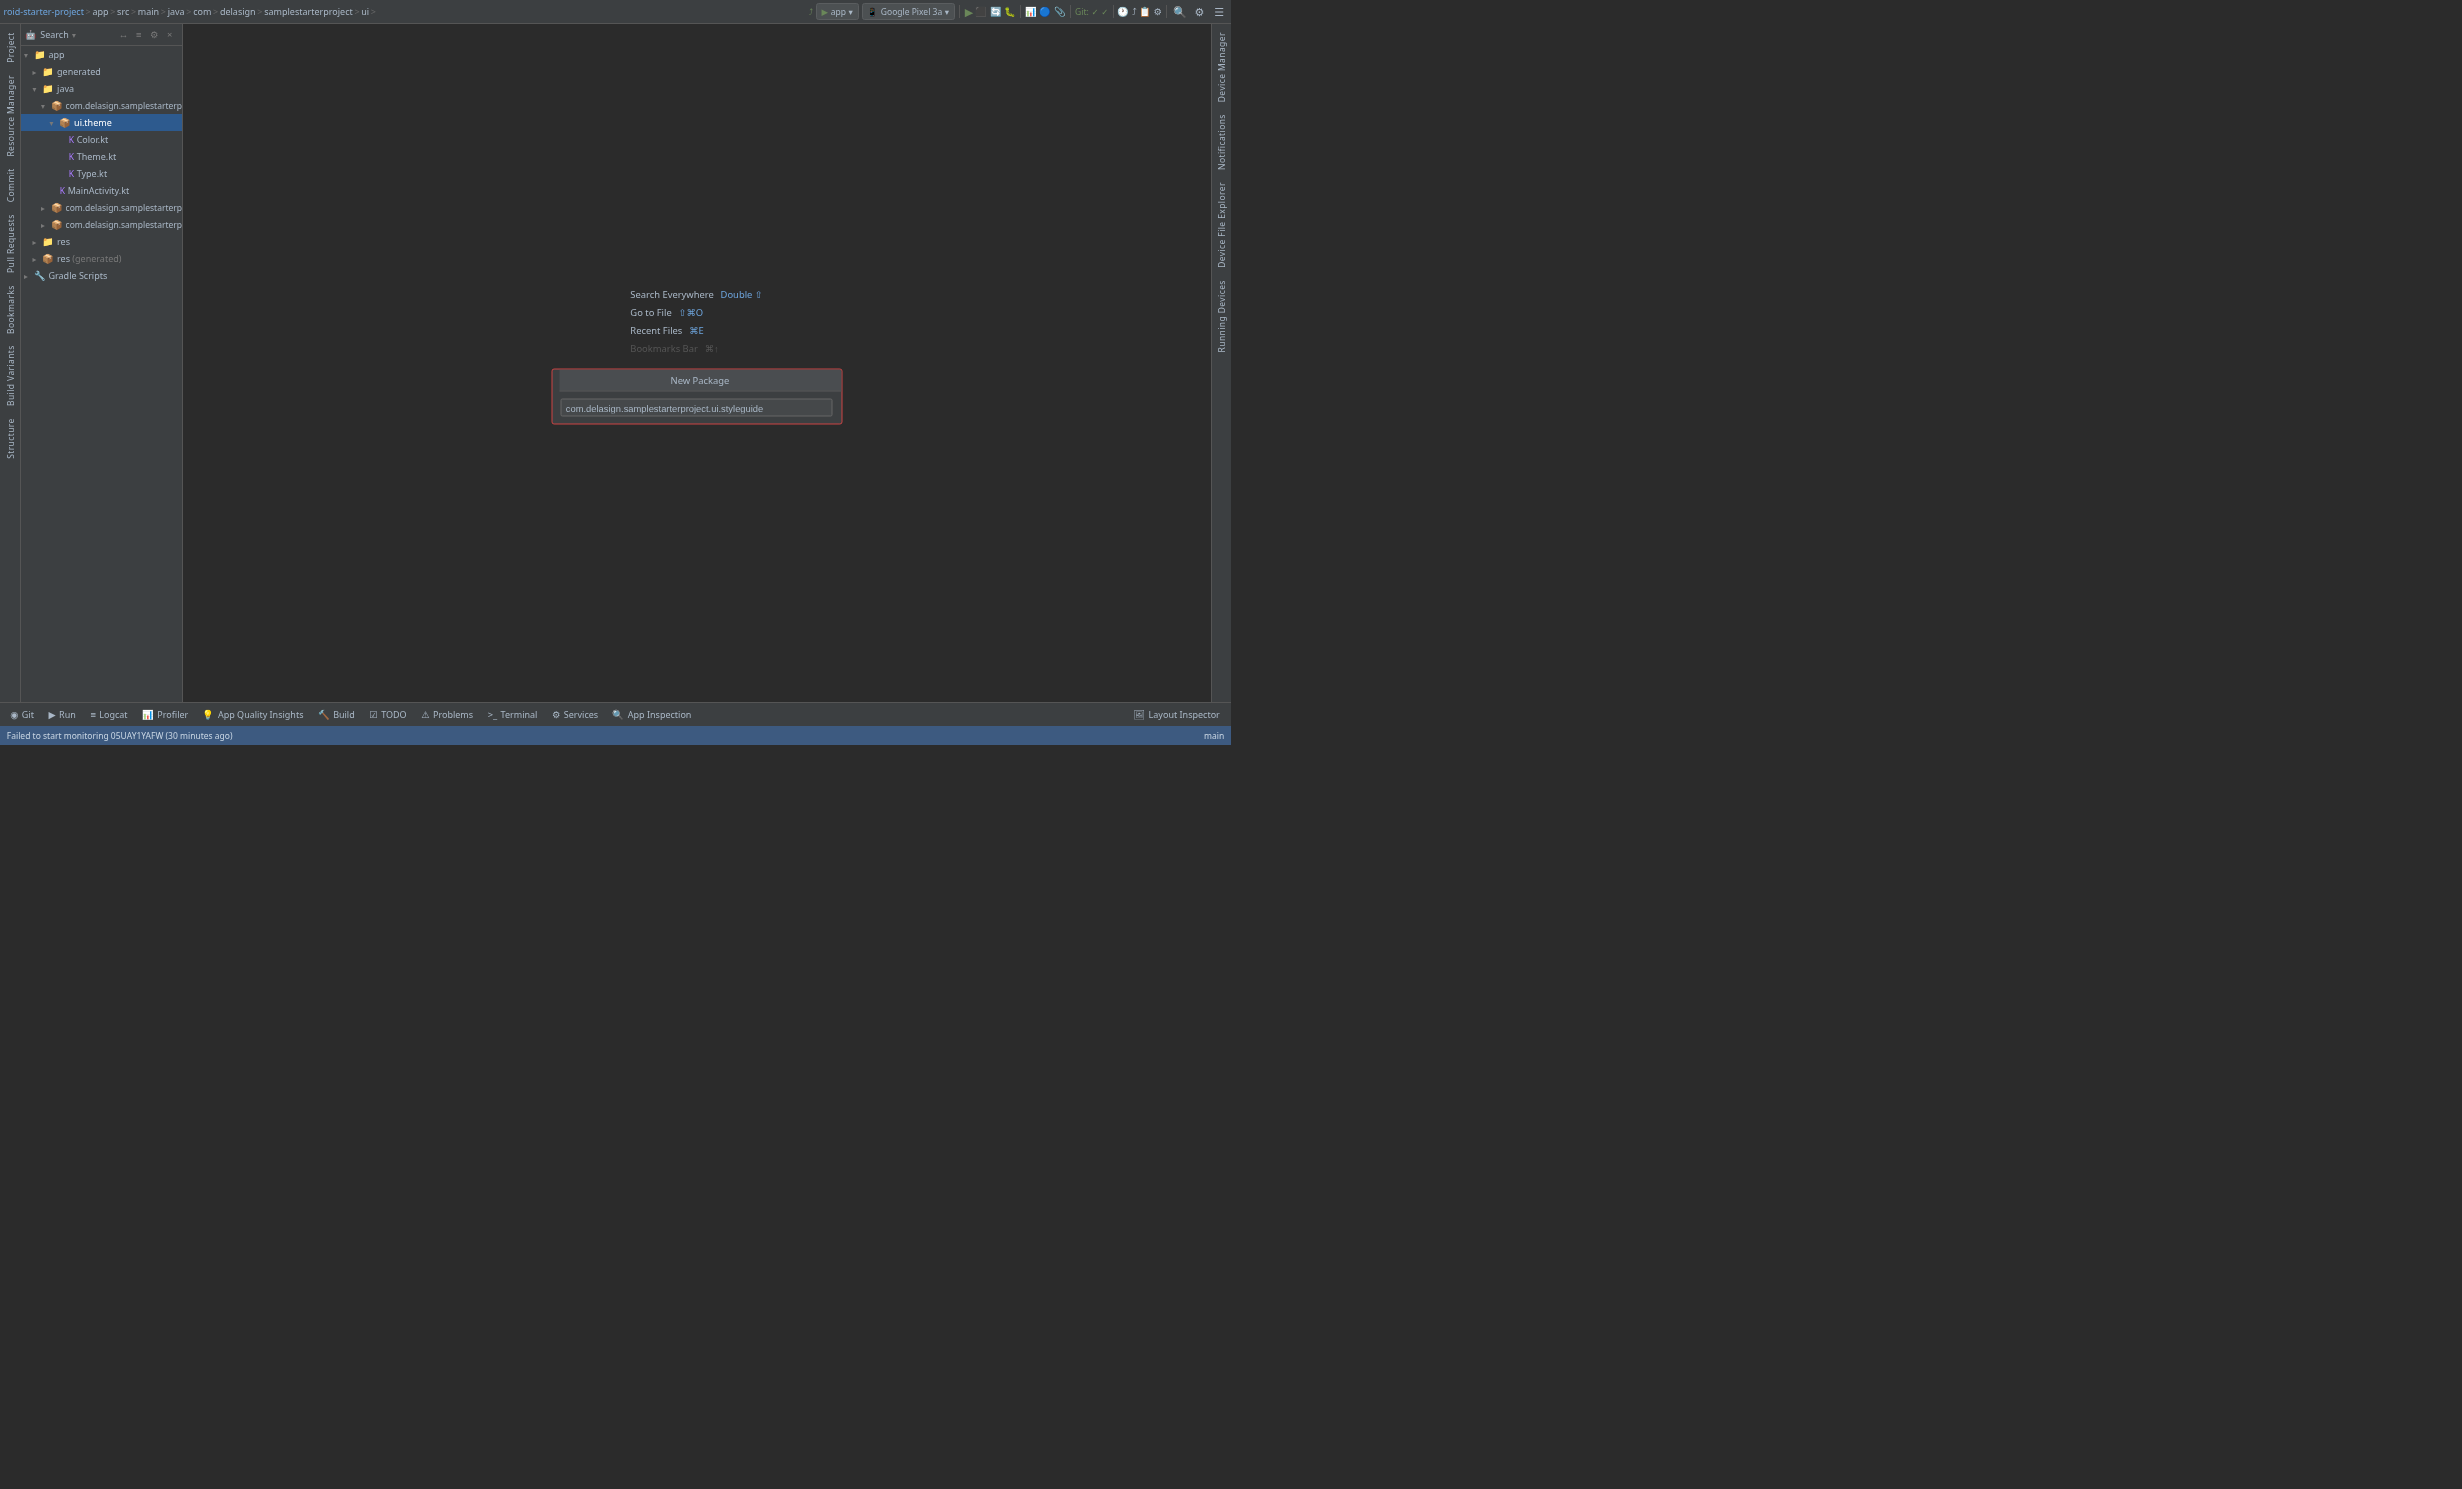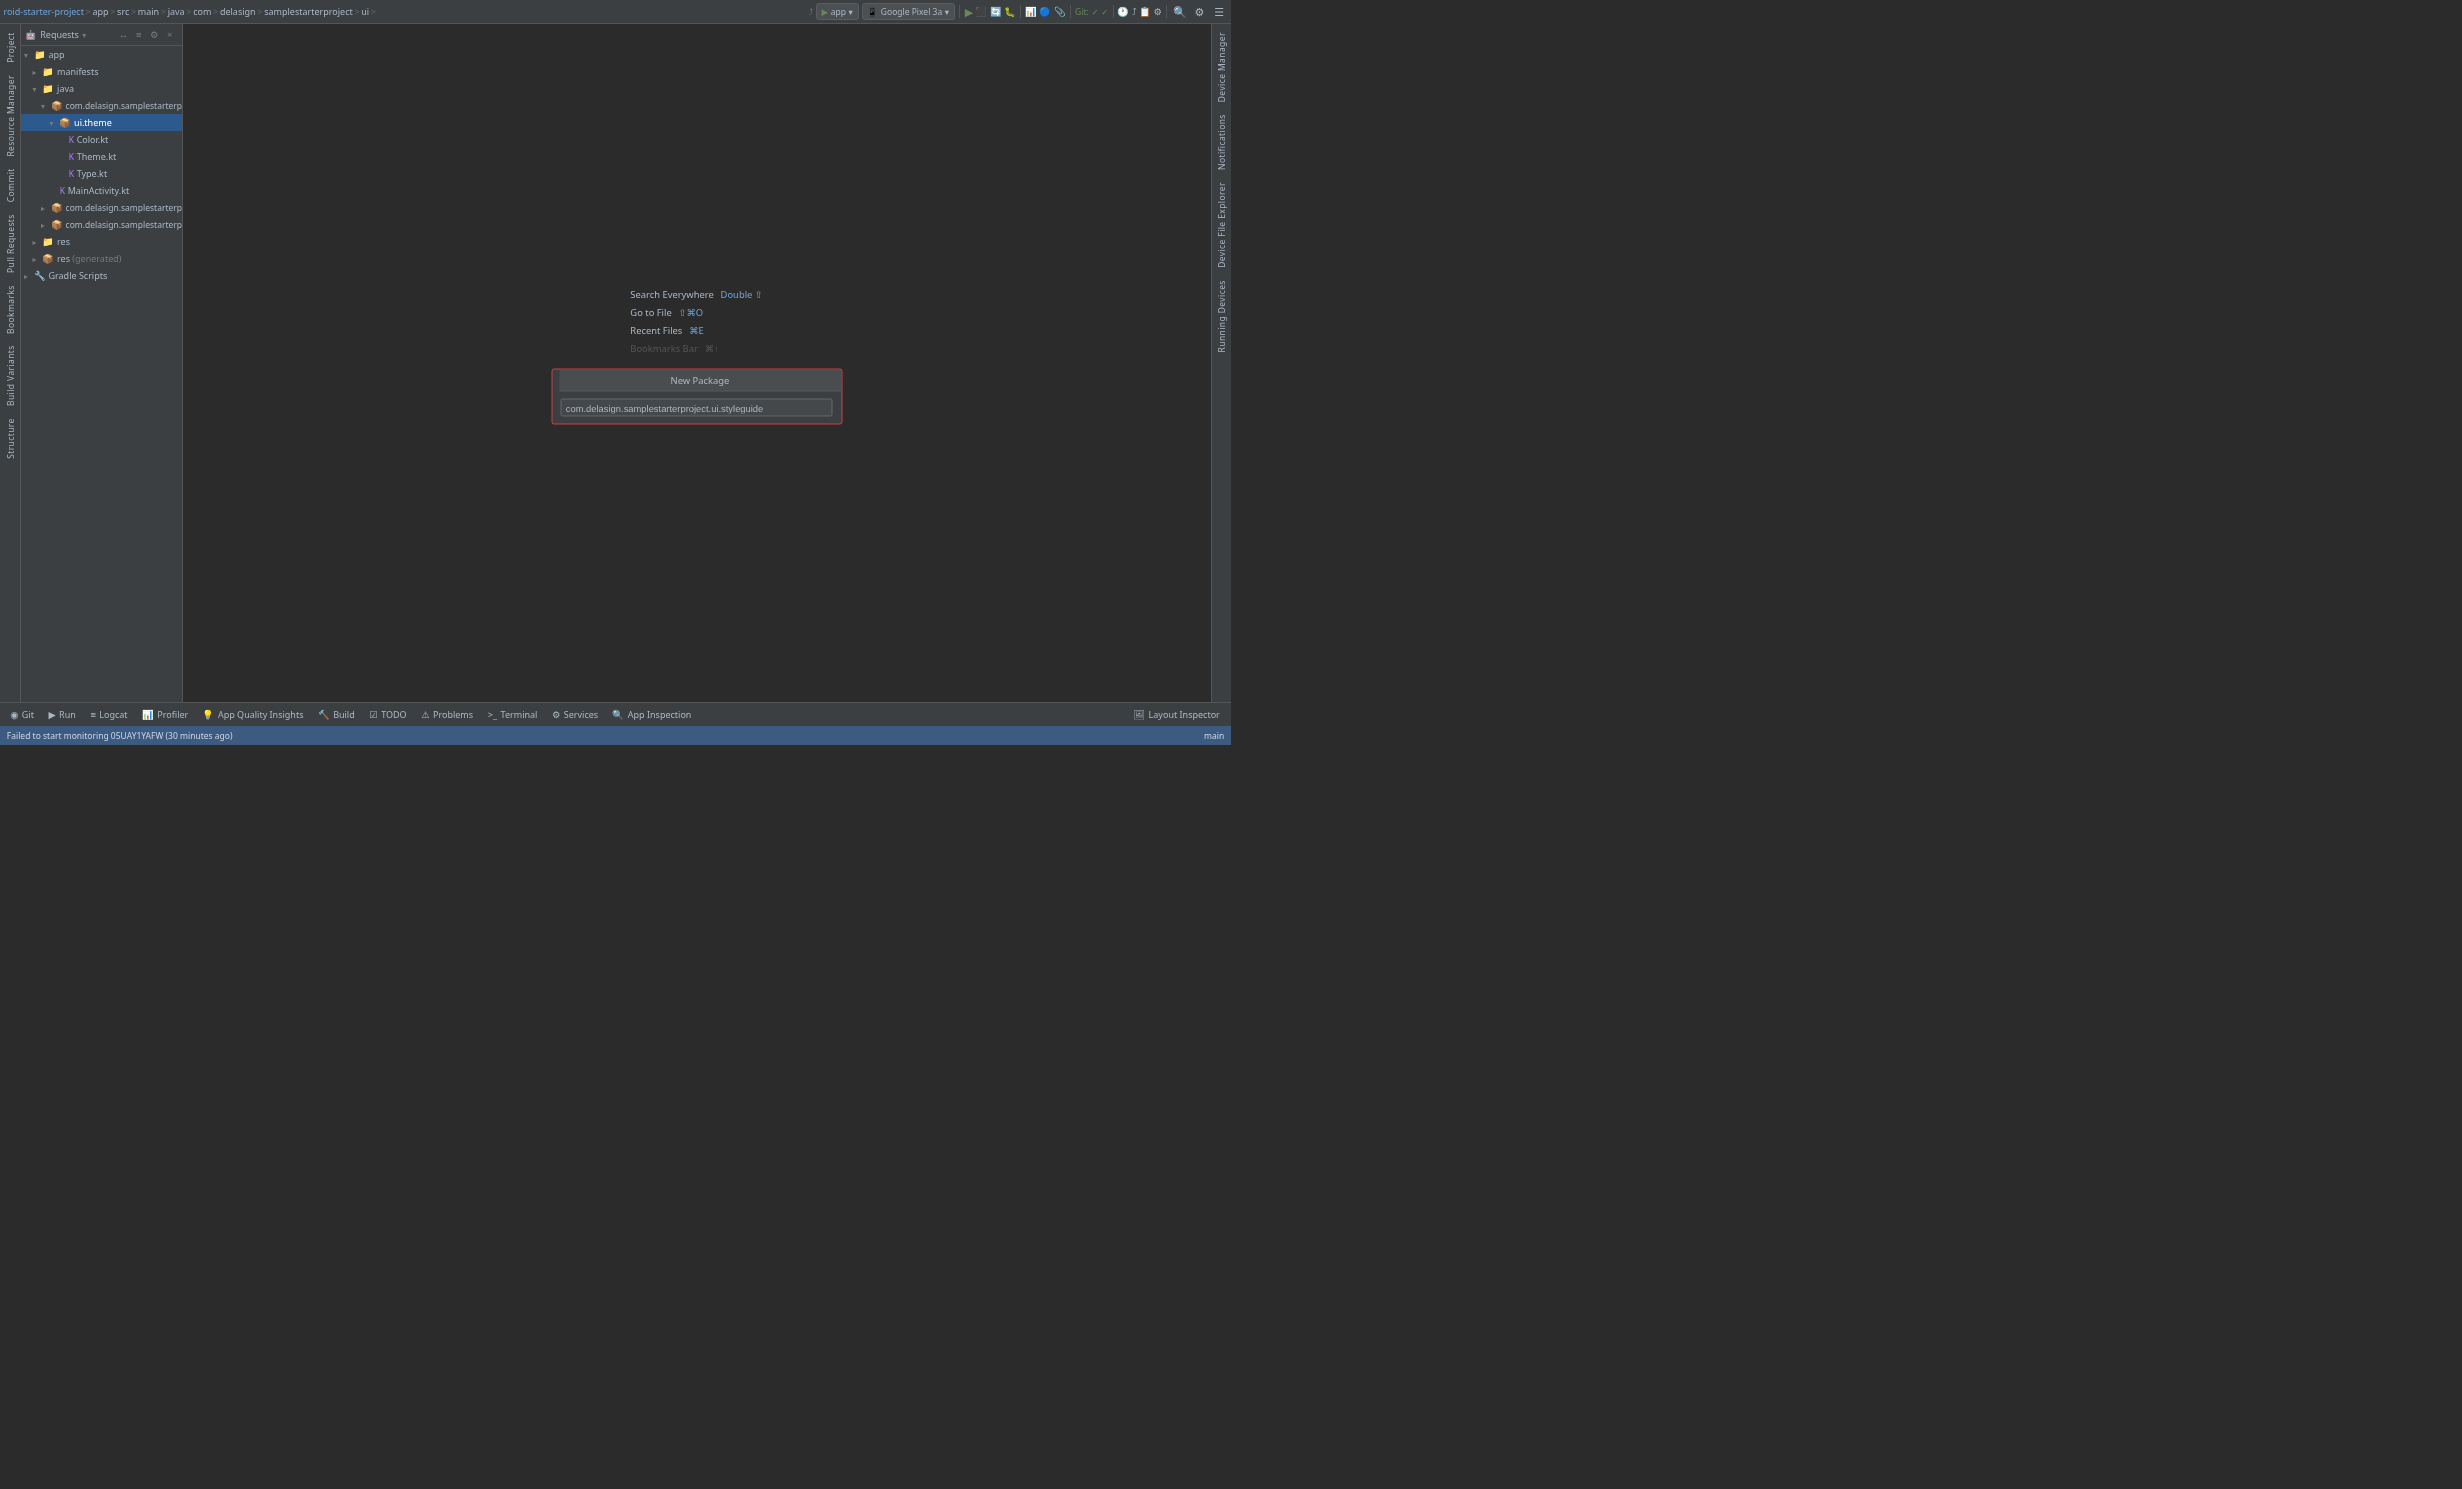--- a/index.html
+++ b/index.html
@@ -348,40 +348,40 @@
     <span class="side-label">Pull Requests</span>
     <span class="side-label">Bookmarks</span>
     <span class="side-label">Build Variants</span>
     <span class="side-label">Structure</span>
   </div>
 
   <div class="file-tree-panel">
     <div class="panel-header">
       <div class="panel-title">
         <span>🤖</span>
-        <span>Requests</span>
+        <span>Search</span>
         <span style="color:#787878;font-size:7.7px;">▾</span>
       </div>
       <div class="panel-actions">
         <span class="panel-action-btn">↔</span>
         <span class="panel-action-btn">≡</span>
         <span class="panel-action-btn">⚙</span>
         <span class="panel-action-btn">×</span>
       </div>
     </div>
 
     <div class="tree-item" style="padding-left:3.4px;">
       <span class="tree-chevron">▾</span>
       <span class="folder-icon" style="color:#e8c97a;">📁</span>
       <span>app</span>
     </div>
     <div class="tree-item" style="padding-left:12px;">
       <span class="tree-chevron">▸</span>
       <span class="folder-icon" style="color:#e8c97a;">📁</span>
-      <span>manifests</span>
+      <span>generated</span>
     </div>
     <div class="tree-item" style="padding-left:12px;">
       <span class="tree-chevron">▾</span>
       <span class="folder-icon" style="color:#e8c97a;">📁</span>
       <span>java</span>
     </div>
     <div class="tree-item" style="padding-left:20.5px;">
       <span class="tree-chevron">▾</span>
       <span class="folder-icon" style="color:#cbcb60;">📦</span>
       <span style="font-size:8.5px;">com.delasign.samplestarterproject</span>

